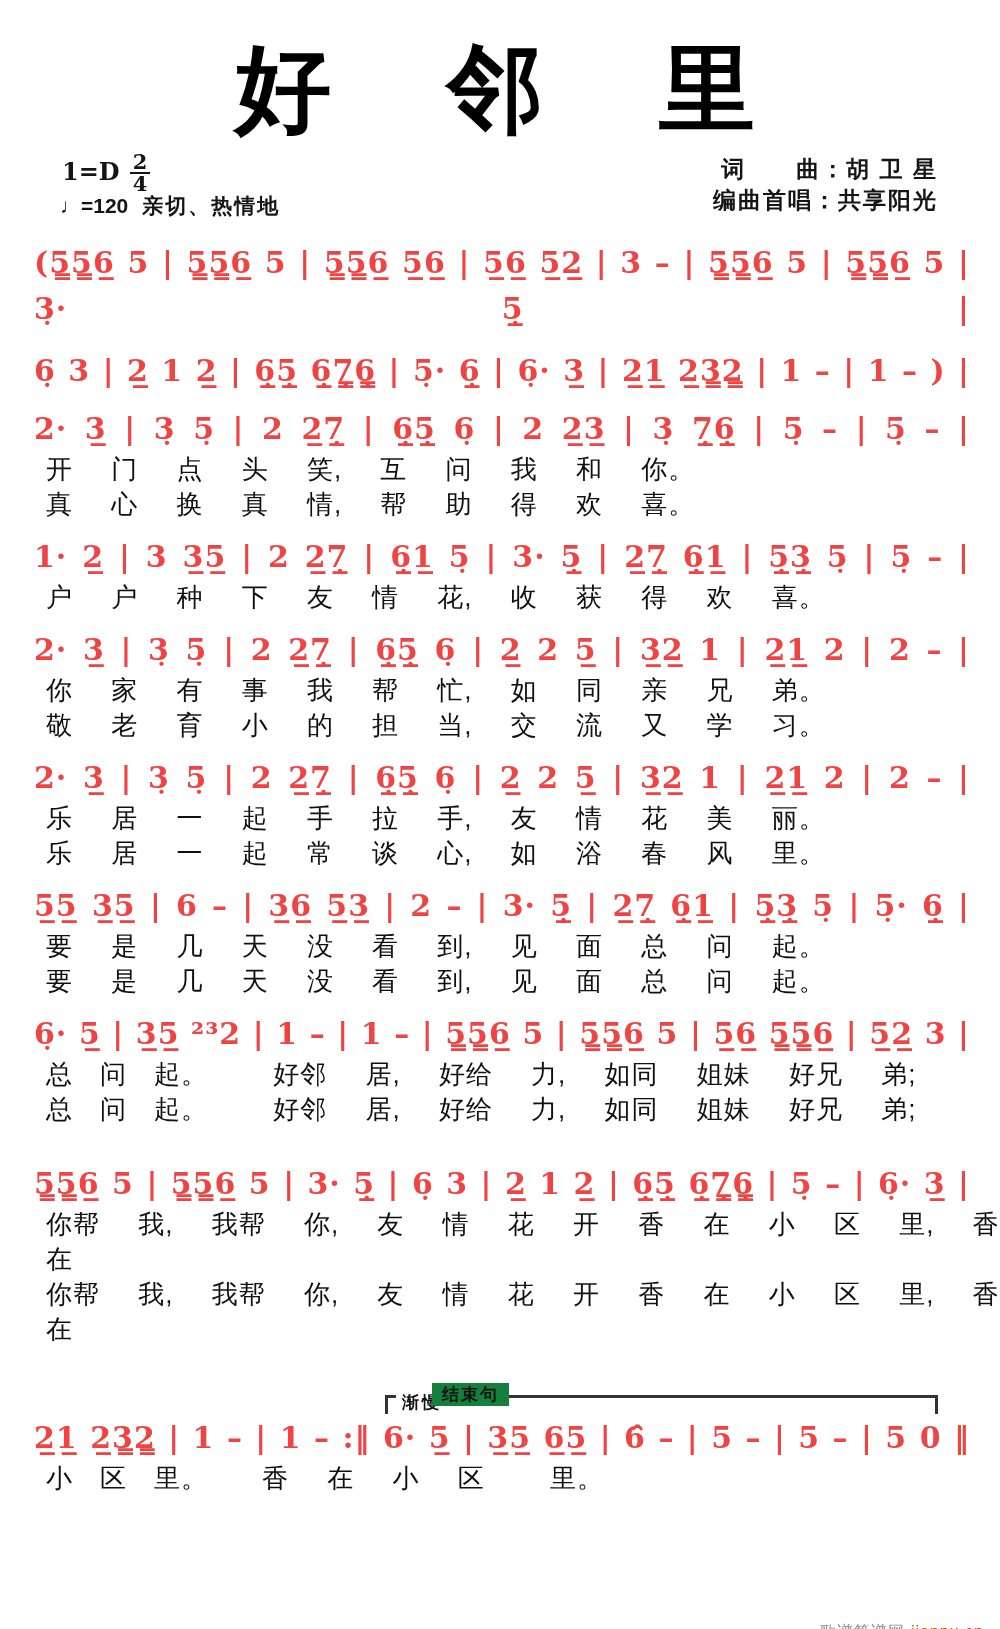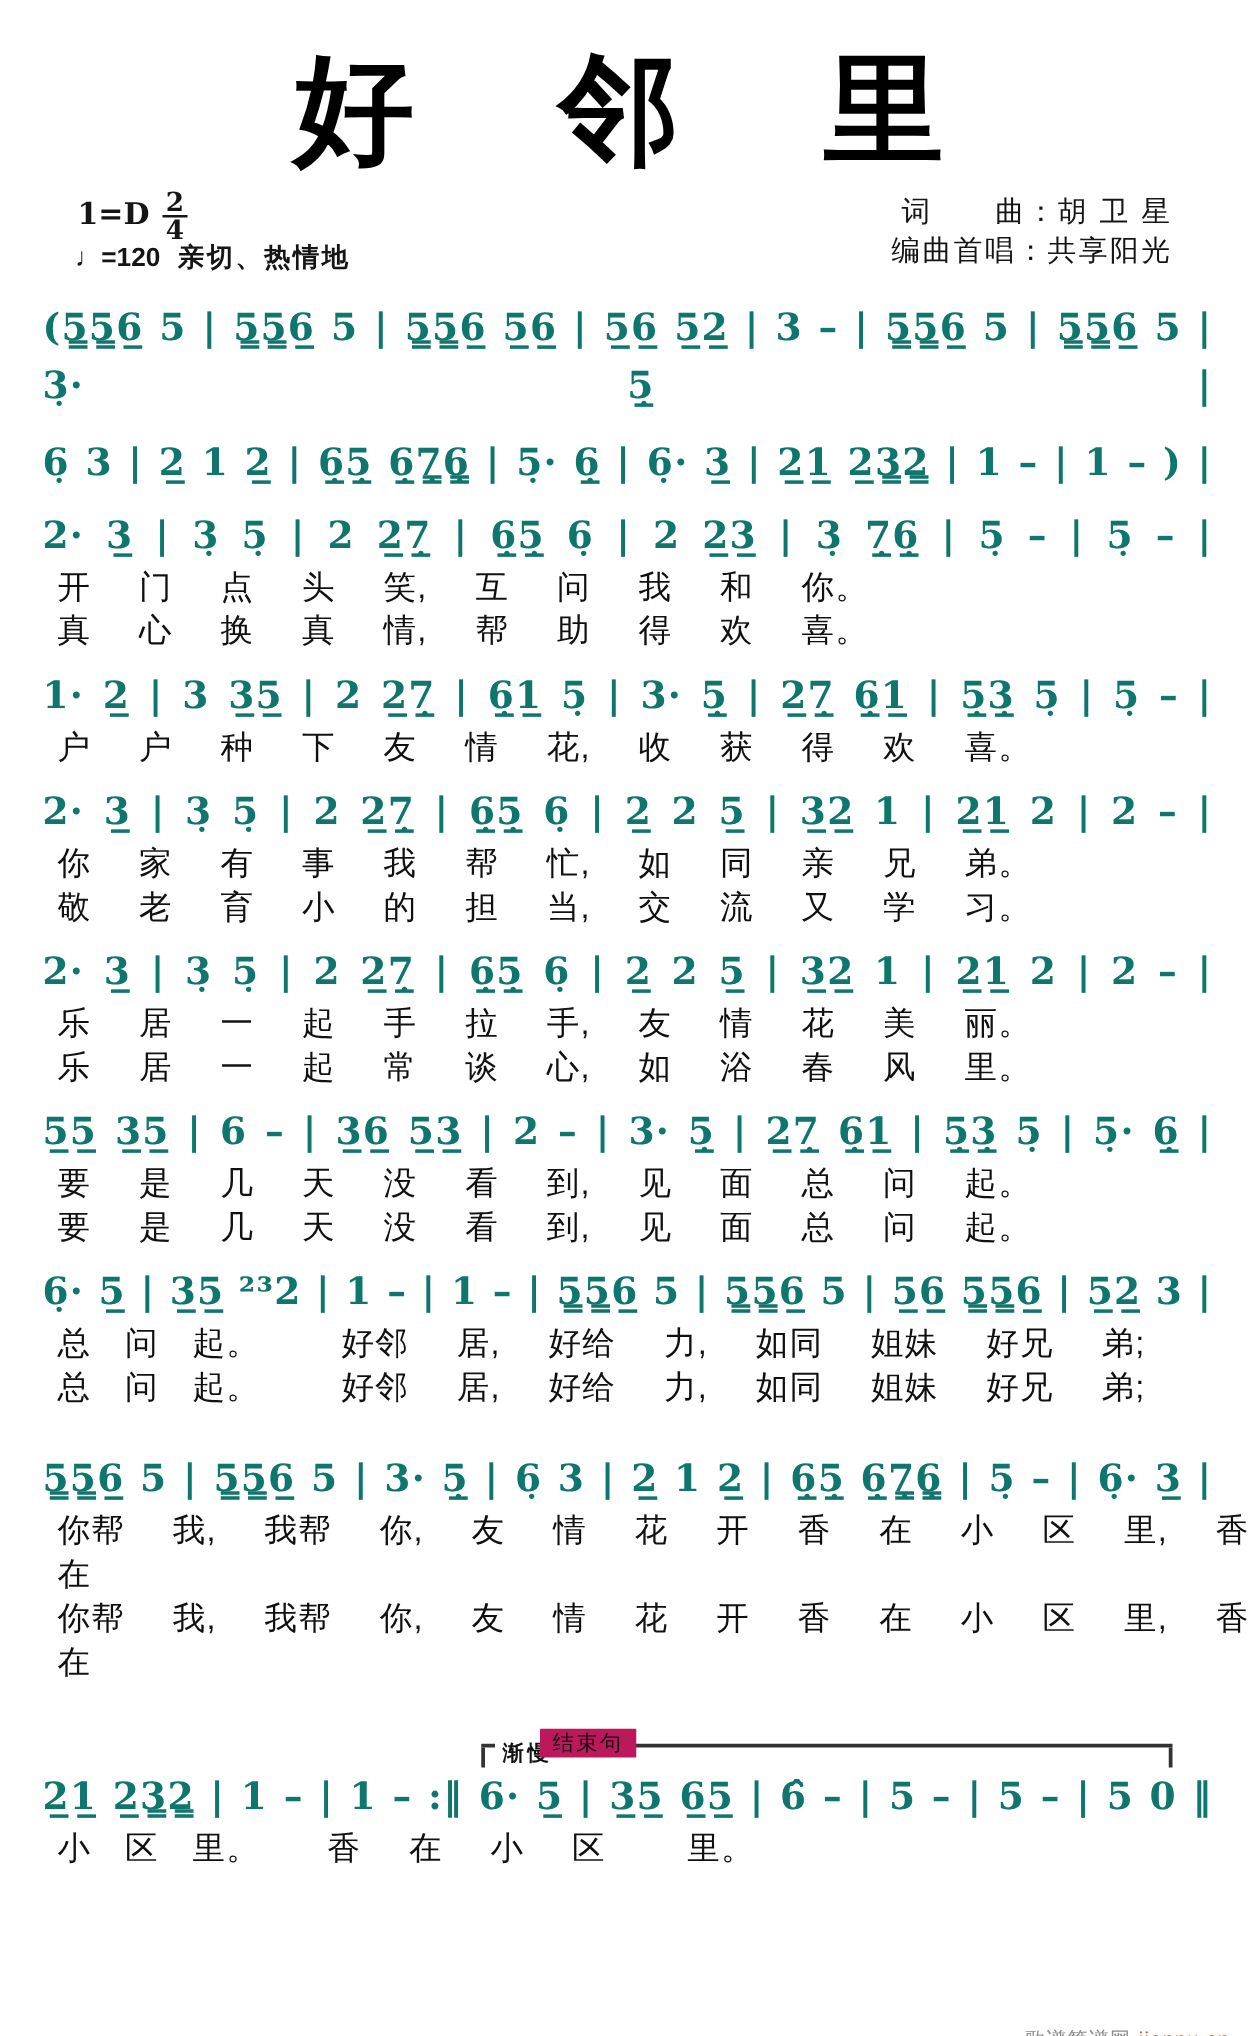--- a/index.html
+++ b/index.html
@@ -40,32 +40,32 @@
   .timesig .num{display:block;border-bottom:2px solid #151515;padding:0 3px;}
   .timesig .den{display:block;}
   .tempo-block{
     position:absolute;left:60px;top:40px;
     font-weight:700;font-size:21px;color:#151515;
   }
   .tempo-block .expr{margin-left:14px;letter-spacing:2px;text-align:center;}
   .credits{
     position:absolute;right:62px;top:2px;
     text-align:right;
-    font-weight:400;font-size:23px;line-height:31px;
+    font-weight:700;font-size:23px;line-height:31px;
     color:#151515;letter-spacing:2px;
   }
   
   #systems{margin-top:6px;}
   .system{margin-top:12px;}
   .music-line{
     font-family:"DejaVu Serif",serif;
     font-weight:700;
     font-size:30px;
     line-height:46px;
-    color:#0f766e;
+    color:#ef4444;
     padding:0 30px 0 34px;
     text-align:justify;
     text-align-last:justify;
     letter-spacing:1px;
     white-space:normal;
   }
   .lyrics{
     font-weight:400;
     font-size:26px;
     line-height:35px;
@@ -87,21 +87,21 @@
   }
   .ending-line::after{
     content:"";position:absolute;right:0;top:0;height:16px;border-right:3px solid #333;
   }
   .rit-label{
     position:absolute;left:396px;top:10px;
     font-size:17px;font-weight:700;background:#fff;padding:0 6px;letter-spacing:3px;
   }
   .section-label{
     position:absolute;left:432px;top:2px;
-    font-size:17px;font-weight:400;background:#be185d;padding:0 10px;letter-spacing:2px;
+    font-size:17px;font-weight:700;background:#15803d;padding:0 10px;letter-spacing:2px;
   }
   
   .watermark{
     position:absolute;right:16px;bottom:8px;
     font-size:16px;letter-spacing:1px;
   }
   .wm-name{color:#8d8d8d;}
   .wm-url{color:#c14f0e;font-weight:400;margin-left:6px;text-decoration:none;}
 </style>
 </head>

